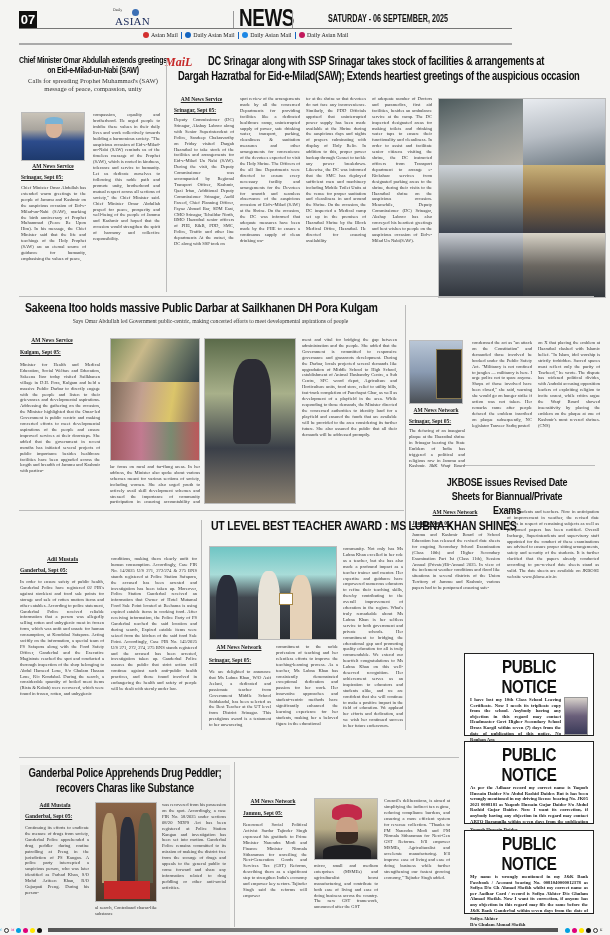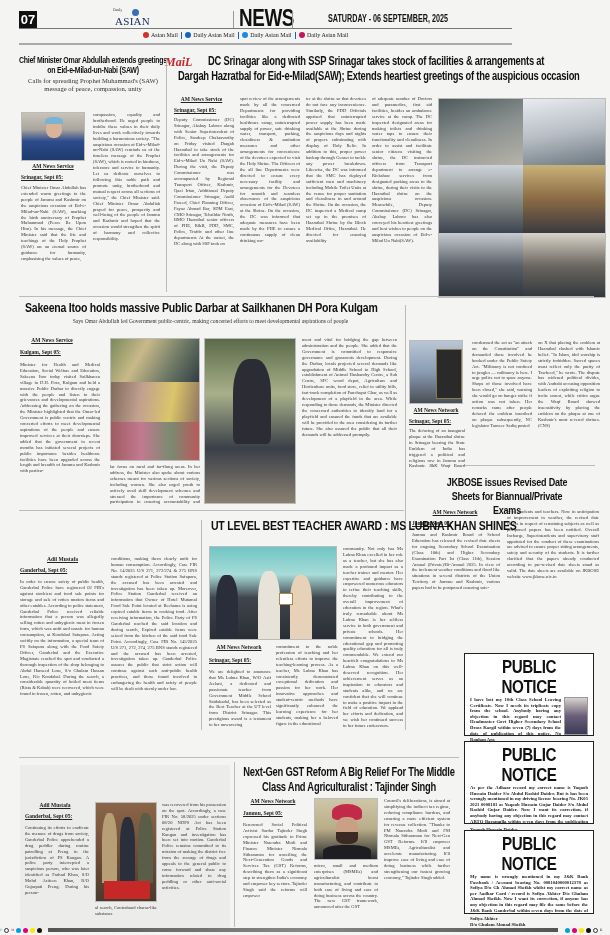--- a/index.html
+++ b/index.html
@@ -188,40 +188,40 @@
   <div class="ns" style="margin-top:2px;">
     <div>Sofiya Akhter</div>
     <div>D/o Ghulam Ahmad Sheikh</div>
     <div>R/o Gadoora Ganderbal - 191201</div>
   </div>
 </div>
 
 <div class="hr" style="left:19px;top:757px;width:440px;"></div>
 
 <div class="abs" style="left:20px;top:765px;width:210px;height:165px;background:#ececea;">
+  <div class="hlc" style="font-size:12px;width:210px;line-height:15px;padding-top:1px;">
+    <div style="transform:scaleX(0.8);transform-origin:center top;width:270px;margin-left:-30px;">Ganderbal Police Apprehends Drug Peddler;</div>
+    <div style="transform:scaleX(0.8);transform-origin:center top;">recovers Charas like Substance</div>
+  </div>
   <div class="abs by" style="left:5px;top:37px;width:60px;">Adil Mustafa</div>
   <div class="abs dl" style="left:5px;top:48px;">Ganderbal, Sept 05:</div>
   <div class="abs txt" style="left:5px;top:60px;width:64px;height:97px;">Continuing its efforts to eradicate the menace of drugs from society, Ganderbal Police apprehended a drug peddler during routine patrolling at Preng in the jurisdiction of PS Kangan. A police party intercepted a suspicious person, who was later identified as Farhad Khan, S/O Mohd Arifeen Khan, R/O Gujarpati Preng. During his person-</div>
   <div class="abs photo" style="left:75px;top:37px;width:62px;height:100px;background:linear-gradient(180deg,#8a6548 0%,#6b4a35 60%,#4a3a2c 100%);">
     <div class="abs" style="left:6px;top:10px;width:15px;height:70px;background:#b89e74;border-radius:40% 40% 0 0;"></div>
     <div class="abs" style="left:24px;top:14px;width:15px;height:66px;background:#2b2f3c;border-radius:40% 40% 0 0;"></div>
     <div class="abs" style="left:42px;top:10px;width:15px;height:70px;background:#5a5e48;border-radius:40% 40% 0 0;"></div>
     <div class="abs" style="left:8px;top:78px;width:46px;height:18px;background:#c62828;"></div>
   </div>
   <div class="abs txt" style="left:75px;top:140px;width:62px;height:17px;">al search, Contraband charas-like substance</div>
   <div class="abs txt" style="left:142px;top:37px;width:64px;height:120px;">was recovered from his possession on the spot. Accordingly, a case FIR No. 58/2025 under sections 08/20 NDPS Act has been registered at Police Station Kangan and investigation has been set into motion. Ganderbal Police remains committed to its mission of making the district free from the scourge of drugs and appeals to the general public to come forward and share any information related to drug peddling or other anti-social activities.</div>
 </div>
 
 <div class="vr" style="left:234px;top:762px;height:165px;"></div>
 
 <div class="abs" style="left:239px;top:765px;width:220px;height:165px;">
-  <div class="hlc" style="font-size:12px;width:220px;line-height:15px;">
-    <div style="transform:scaleX(0.78);transform-origin:center top;width:300px;margin-left:-40px;">Next-Gen GST Reform A Big Relief For The Middle</div>
-    <div style="transform:scaleX(0.78);transform-origin:center top;width:260px;margin-left:-20px;">Class And Agriculturalist : Tajinder Singh</div>
-  </div>
   <div class="abs by" style="left:4px;top:33px;width:60px;">AM News Network</div>
   <div class="abs dl" style="left:4px;top:45px;">Jammu, Sept 05:</div>
   <div class="abs txt" style="left:4px;top:57px;width:64px;height:100px;">Renowned Social Political Activist Sardar Tajinder Singh expressed his gratitude to Prime Minister Narendra Modi and Finance Minister Nirmala Sitharaman for unveiling the Next-Generation Goods and Services Tax (GST) Reforms, describing them as a significant step to strengthen India's economy and empower key sectors. Tajinder Singh said the reforms will empower</div>
   <div class="abs photo" style="left:75px;top:33px;width:64px;height:62px;background:linear-gradient(180deg,#cfc6a8,#b8ad88,#2a2a2e);">
     <div class="abs" style="left:17px;top:5px;width:30px;height:16px;border-radius:50% 50% 20% 20%;background:#c22a4a;"></div>
     <div class="abs" style="left:21px;top:18px;width:22px;height:26px;border-radius:40%;background:#caa085;"></div>
     <div class="abs" style="left:21px;top:33px;width:22px;height:12px;border-radius:0 0 45% 45%;background:#3a2a22;"></div>
     <div class="abs" style="left:8px;top:46px;width:48px;height:16px;border-radius:40% 40% 0 0;background:#1e1e22;"></div>
   </div>
   <div class="abs txt" style="left:75px;top:98px;width:64px;height:60px;">micro, small and medium enterprises (MSMEs) and agriculturalist boost manufacturing, and contribute to both ease of living and ease of doing business across the country. The new GST framework, announced after the GST</div>

